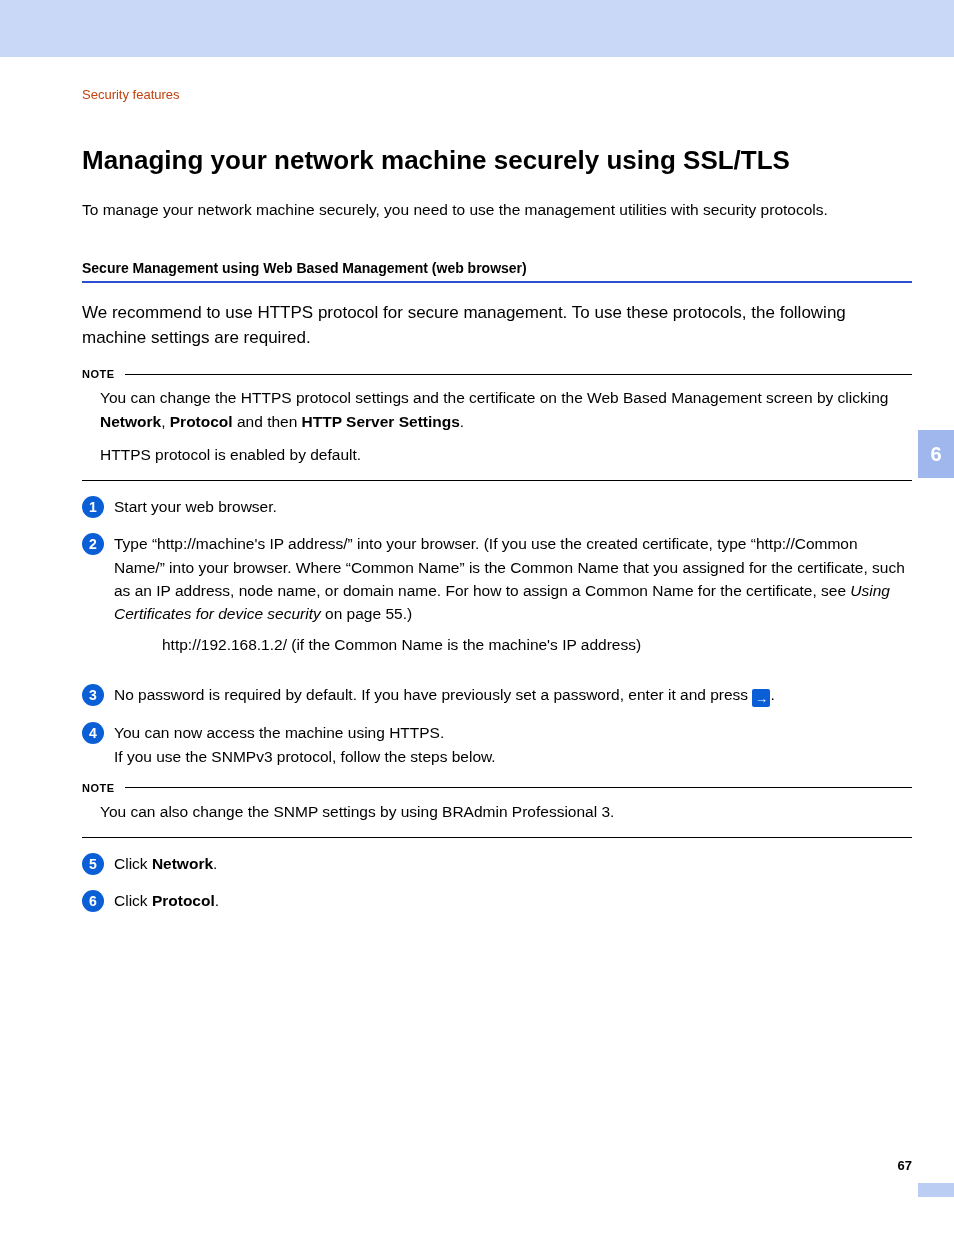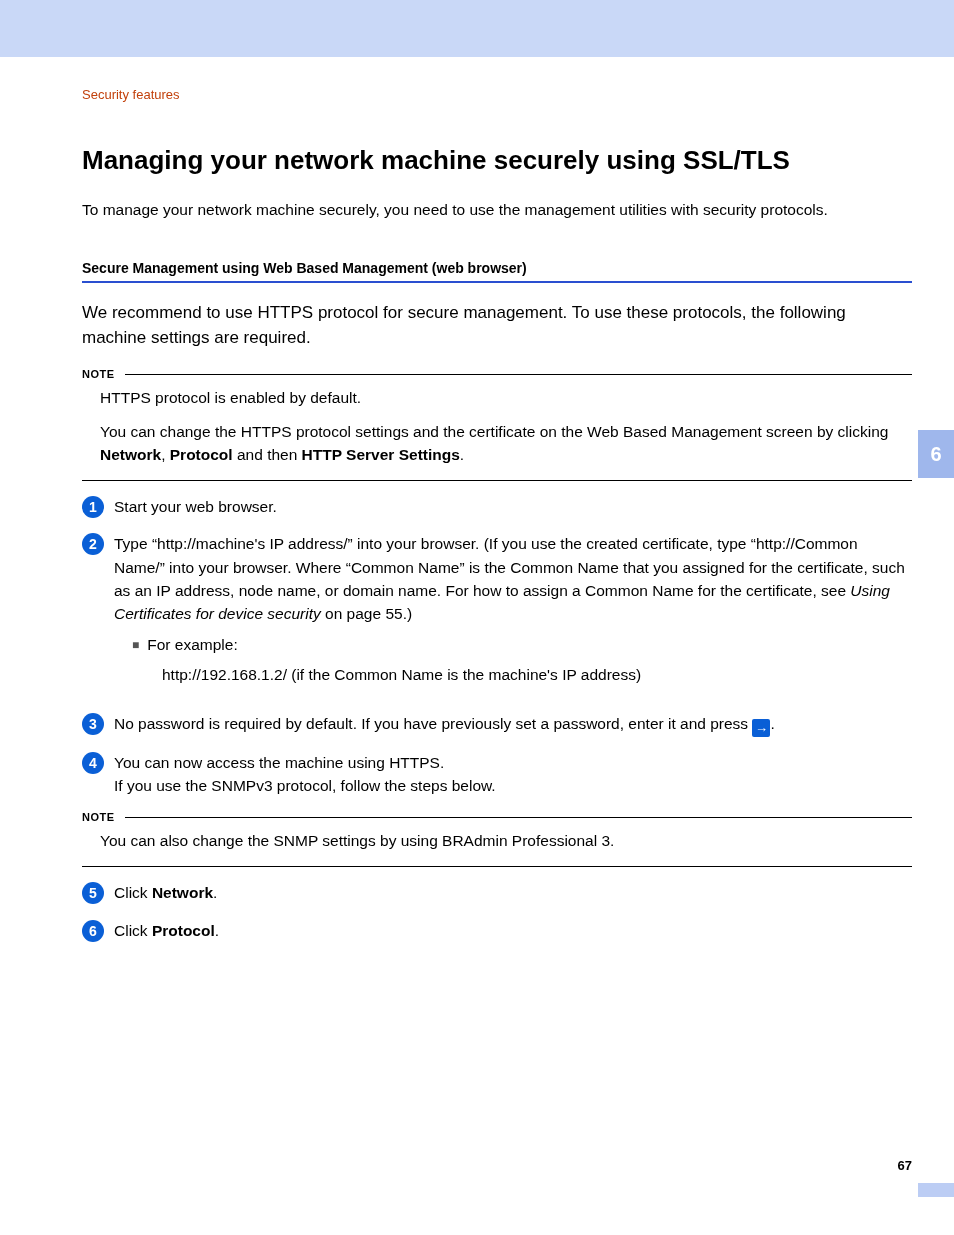--- a/index.html
+++ b/index.html
@@ -52,41 +52,40 @@
   <div class="blue-rule"></div>
 
   <p class="section-intro">We recommend to use HTTPS protocol for secure management. To use these protocols, the following machine settings are required.</p>
 
   <div class="note-block">
     <div class="note-head">
       <span class="note-label">NOTE</span>
       <span class="note-line"></span>
     </div>
     <div class="note-content">
-      <p>HTTPS protocol is enabled by default.</p>
       <p>
         <span>You can change the HTTPS protocol settings and the certificate on the Web Based Management screen by clicking </span><span class="bold">Network</span><span>, </span><span class="bold">Protocol</span><span> and then </span><span class="bold">HTTP Server Settings</span><span>.</span>
       </p>
+      <p>HTTPS protocol is enabled by default.</p>
     </div>
     <div class="note-bottom"></div>
   </div>
 
   <div class="steps">
 
     <div class="step">
       <div class="num">1</div>
       <div class="body">Start your web browser.</div>
     </div>
 
     <div class="step">
       <div class="num">2</div>
       <div class="body">
         <span>Type “http://machine's IP address/” into your browser. (If you use the created certificate, type “http://Common Name/” into your browser. Where “Common Name” is the Common Name that you assigned for the certificate, such as an IP address, node name, or domain name. For how to assign a Common Name for the certificate, see </span><span class="italic">Using Certificates for device security</span><span> on page 55.)</span>
         <div class="sub">
-          <div class="sub-bullet">For example:</div>
           <div class="sub-example">http://192.168.1.2/ (if the Common Name is the machine's IP address)</div>
         </div>
       </div>
     </div>
 
     <div class="step" style="margin-top:26px;">
       <div class="num">3</div>
       <div class="body">
         <span>No password is required by default. If you have previously set a password, enter it and press </span><span class="arrow-icon">→</span><span>.</span>
       </div>

